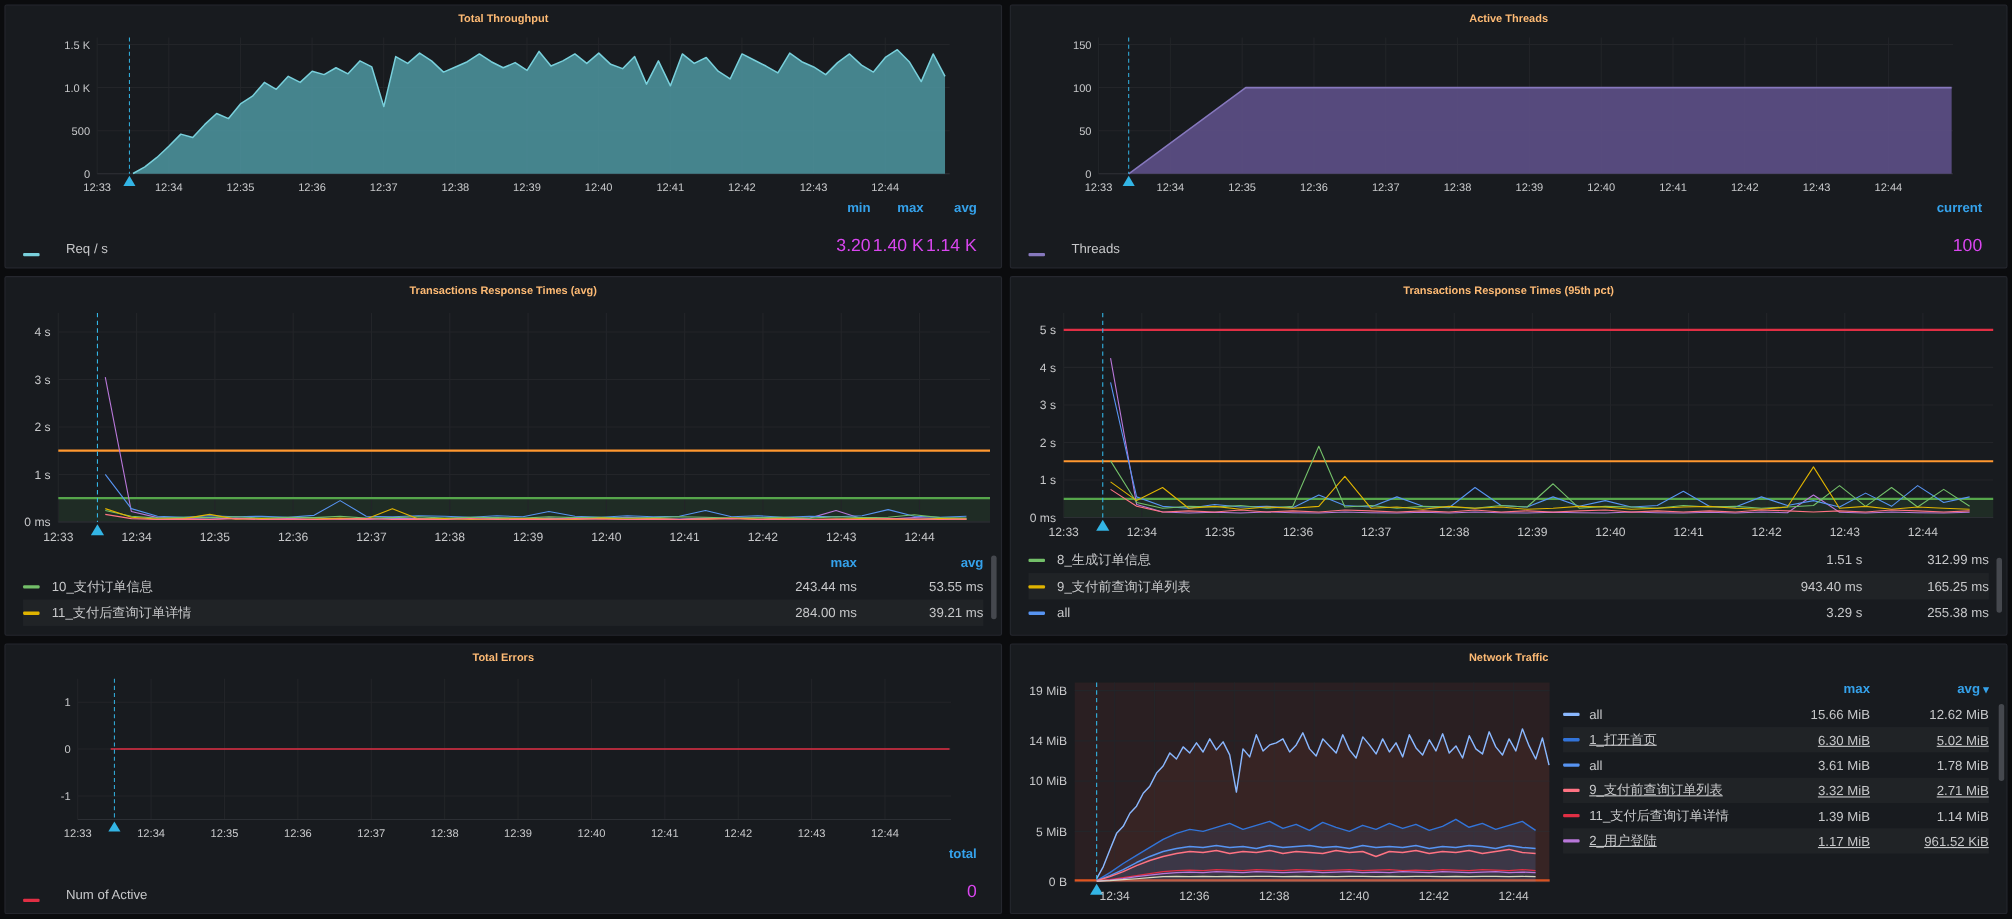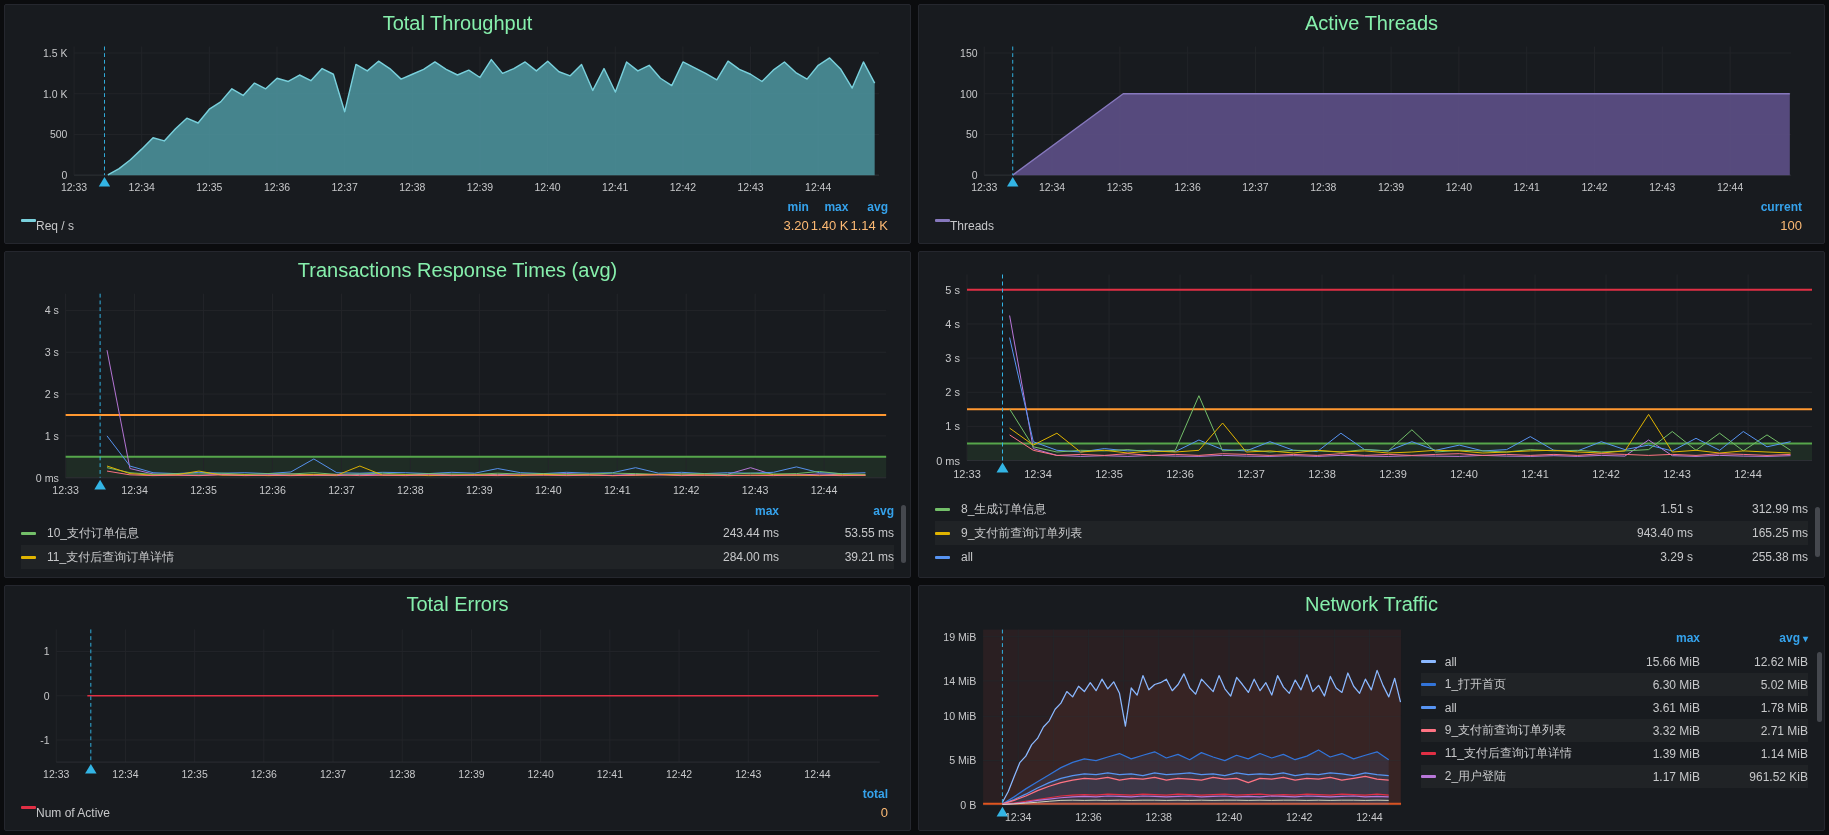--- a/index.html
+++ b/index.html
@@ -5,50 +5,50 @@
   html,body{margin:0;padding:0;background:#0b0c0e;}
   *{box-sizing:border-box;}
   .dashboard{
     width:1829px;height:835px;background:#0b0c0e;
     display:grid;grid-template-columns:1fr 1fr;grid-template-rows:240px 327px 246px;
     gap:7px;padding:4px;
     font-family:"Liberation Sans",sans-serif;
   }
   .panel{background:#181b1f;border:1px solid #25272e;border-radius:2px;
     display:flex;flex-direction:column;overflow:hidden;position:relative;}
-  .panel-title{text-align:center;font-size:20px;font-weight:400;color:#86efac;
+  .panel-title{text-align:center;font-size:10px;font-weight:700;color:#fdba74;
     padding:7px 0 2px;cursor:pointer;flex:0 0 auto;}
   svg.chart{flex:1 1 auto;min-height:0;width:100%;display:block;}
   svg text{font-family:"Liberation Sans",sans-serif;font-size:11px;fill:#c7c8ca;}
 
   
   .legend-inline{flex:0 0 auto;display:flex;justify-content:space-between;align-items:flex-end;
     padding:2px 22px 10px 16px;}
-  .li-left{display:flex;align-items:flex-start;gap:0;font-size:12px;color:#c7c8ca;}
+  .li-left{display:flex;align-items:flex-end;gap:24px;font-size:12px;color:#c7c8ca;}
   .dash{width:15px;height:3px;border-radius:1px;display:inline-block;background:#888;}
   .li-stats{display:grid;grid-auto-flow:column;gap:0 2px;text-align:right;}
   .lh{color:#35a2eb;font-weight:700;font-size:12px;cursor:pointer;}
-  .lv{color:#fdba74;font-size:13px;margin-top:4px;}
+  .lv{color:#d946ef;font-size:16px;margin-top:19px;}
 
   
   .legend-table{flex:0 0 auto;position:relative;padding:0 16px 8px 16px;font-size:12px;color:#c7c8ca;}
   .lt-head{display:grid;grid-template-columns:26px 1fr 150px 115px;height:20px;align-items:center;}
   .lt-row{display:grid;grid-template-columns:26px 1fr 150px 115px;height:24px;align-items:center;}
   .lt-row.alt{background:rgba(255,255,255,0.035);}
   .val{text-align:right;}
   .name{cursor:pointer;}
   .lt-scroll{position:absolute;right:4px;width:5px;border-radius:3px;background:#45484e;cursor:pointer;}
 
   
   .net-body{display:flex;flex:1 1 auto;min-height:0;}
   .net-chart{width:55%;height:100%;display:block;}
   .net-legend{width:45%;position:relative;padding:8px 16px 4px 4px;font-size:12px;color:#c7c8ca;}
   .nl-head{display:grid;grid-template-columns:24px 1fr 100px 108px;height:24px;align-items:center;}
   .nl-row{display:grid;grid-template-columns:24px 1fr 100px 108px;height:23px;align-items:center;}
-  .nl-row.alt{background:rgba(255,255,255,0.035);}
+  .nl-row.alt{background:rgba(255,255,255,0.035);text-decoration:underline;}
   .chev{font-size:10px;margin-left:3px;color:#35a2eb;}
 </style>
 </head>
 <body>
 
 <div class="dashboard">
 
   <div class="panel">
     <div class="panel-title">Total Throughput</div>
     <svg class="chart" viewBox="0 0 905 169">
@@ -233,20 +233,21 @@
         <span class="dash" style="background: rgb(224, 180, 0);"></span>
         <span class="name">11_支付后查询订单详情</span>
         <span class="val">284.00 ms</span>
         <span class="val">39.21 ms</span>
       </div>
       <div class="lt-scroll" style="top:4px;height:58px;"></div>
     </div>
   </div>
 
   <div class="panel">
+    <div class="panel-title">Transactions Response Times (95th pct)</div>
     <svg class="chart" viewBox="0 0 905 220">
         <rect x="48" y="178.93577981651376" width="845" height="17.064220183486242" fill="rgba(86,166,75,0.13)"></rect>
         <line x1="48" y1="10" x2="48" y2="196" stroke="#232529" stroke-width="1"></line>
         <line x1="119.00840336134453" y1="10" x2="119.00840336134453" y2="196" stroke="#232529" stroke-width="1"></line>
         <line x1="190.01680672268907" y1="10" x2="190.01680672268907" y2="196" stroke="#232529" stroke-width="1"></line>
         <line x1="261.0252100840336" y1="10" x2="261.0252100840336" y2="196" stroke="#232529" stroke-width="1"></line>
         <line x1="332.03361344537814" y1="10" x2="332.03361344537814" y2="196" stroke="#232529" stroke-width="1"></line>
         <line x1="403.0420168067227" y1="10" x2="403.0420168067227" y2="196" stroke="#232529" stroke-width="1"></line>
         <line x1="474.0504201680672" y1="10" x2="474.0504201680672" y2="196" stroke="#232529" stroke-width="1"></line>
         <line x1="545.0588235294117" y1="10" x2="545.0588235294117" y2="196" stroke="#232529" stroke-width="1"></line>

